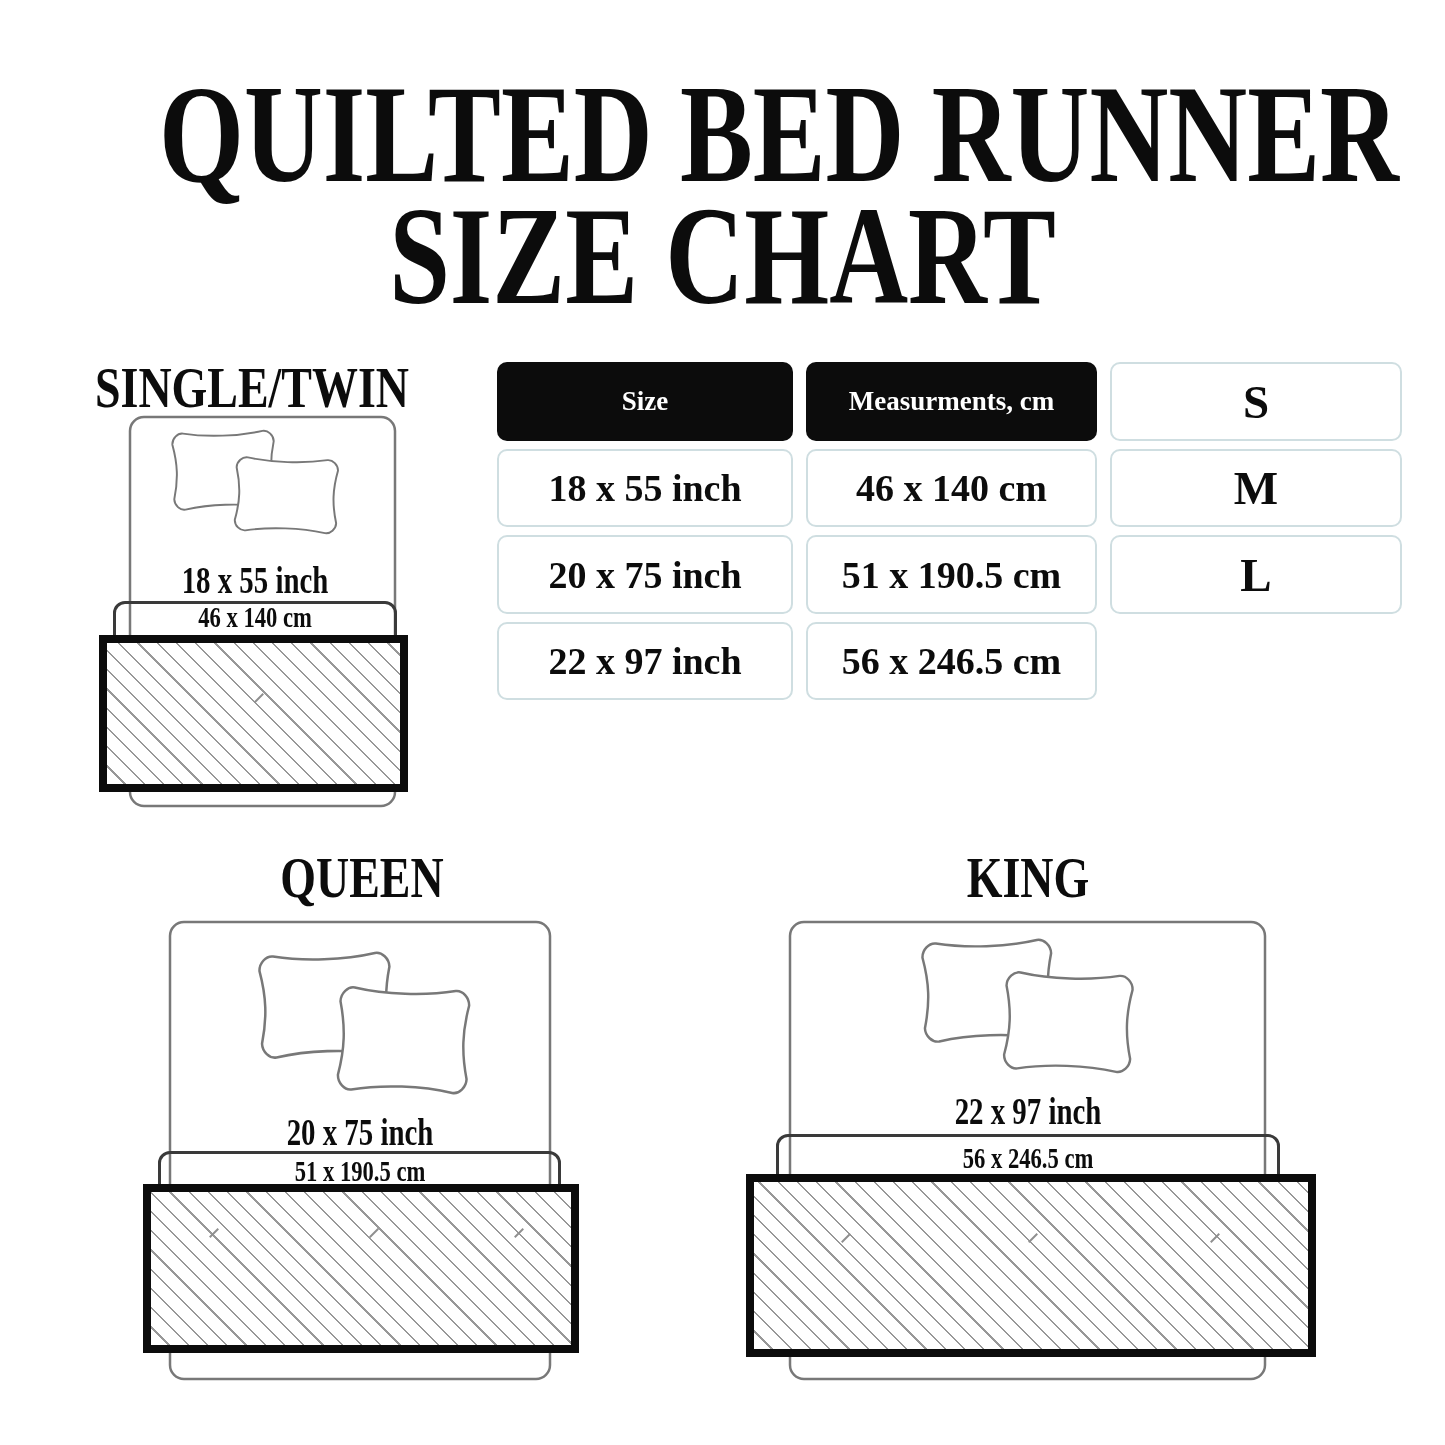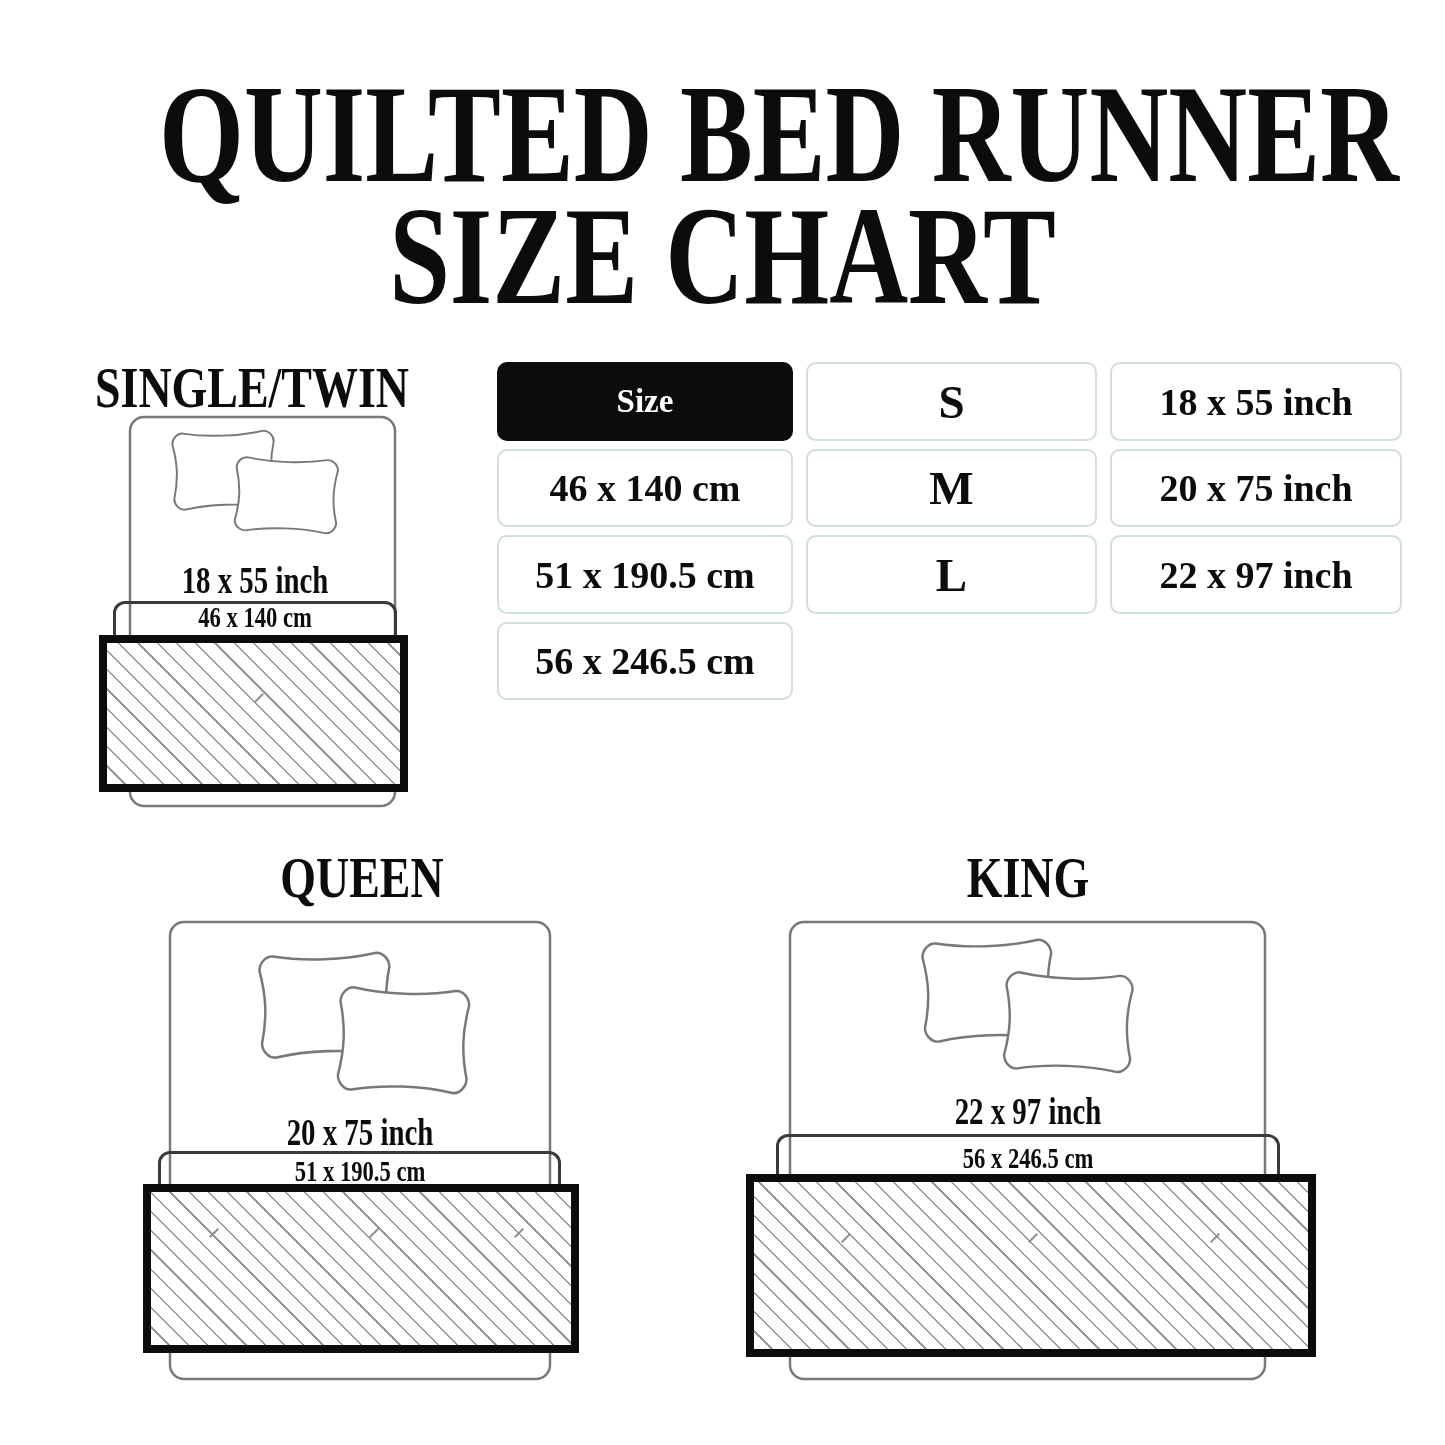--- a/index.html
+++ b/index.html
@@ -30,21 +30,21 @@
   #lbl-king{left:1028px;top:846px;}
   
   #size-table{
     position:absolute;left:497px;top:358px;
     display:grid;grid-template-columns:296px 291px 292px;
     grid-template-rows:79px 78px 79px 78px;column-gap:13px;row-gap:8px;
   }
   .th{
     background:var(--header-bg);color:var(--header-text);border-radius:10px;
     display:flex;align-items:center;justify-content:center;
-    font-size:33px;font-weight:700;white-space:nowrap;
+    font-size:27px;font-weight:700;white-space:nowrap;
   }
   .td{
     background:#fff;border:2px solid var(--cell-border);border-radius:10px;
     display:flex;align-items:center;justify-content:center;
     font-size:38px;font-weight:700;white-space:nowrap;
   }
   .td.size-letter{font-size:47px;}
   
   .bed-svg{position:absolute;}
   .inner-rect{
@@ -136,20 +136,21 @@
 
   <div class="dim-inch" id="single-inch">18 x 55 inch</div>
   <div class="dim-cm" id="single-cm">46 x 140 cm</div>
   <div class="dim-inch" id="queen-inch">20 x 75 inch</div>
   <div class="dim-cm" id="queen-cm">51 x 190.5 cm</div>
   <div class="dim-inch" id="king-inch">22 x 97 inch</div>
   <div class="dim-cm" id="king-cm">56 x 246.5 cm</div>
 
   <div id="size-table">
     <div class="th">Size</div>
+    <div class="th">Measurments, cm</div>
 
     <div class="td size-letter">S</div>
     <div class="td">18 x 55 inch</div>
     <div class="td">46 x 140 cm</div>
 
     <div class="td size-letter">M</div>
     <div class="td">20 x 75 inch</div>
     <div class="td">51 x 190.5 cm</div>
 
     <div class="td size-letter">L</div>

